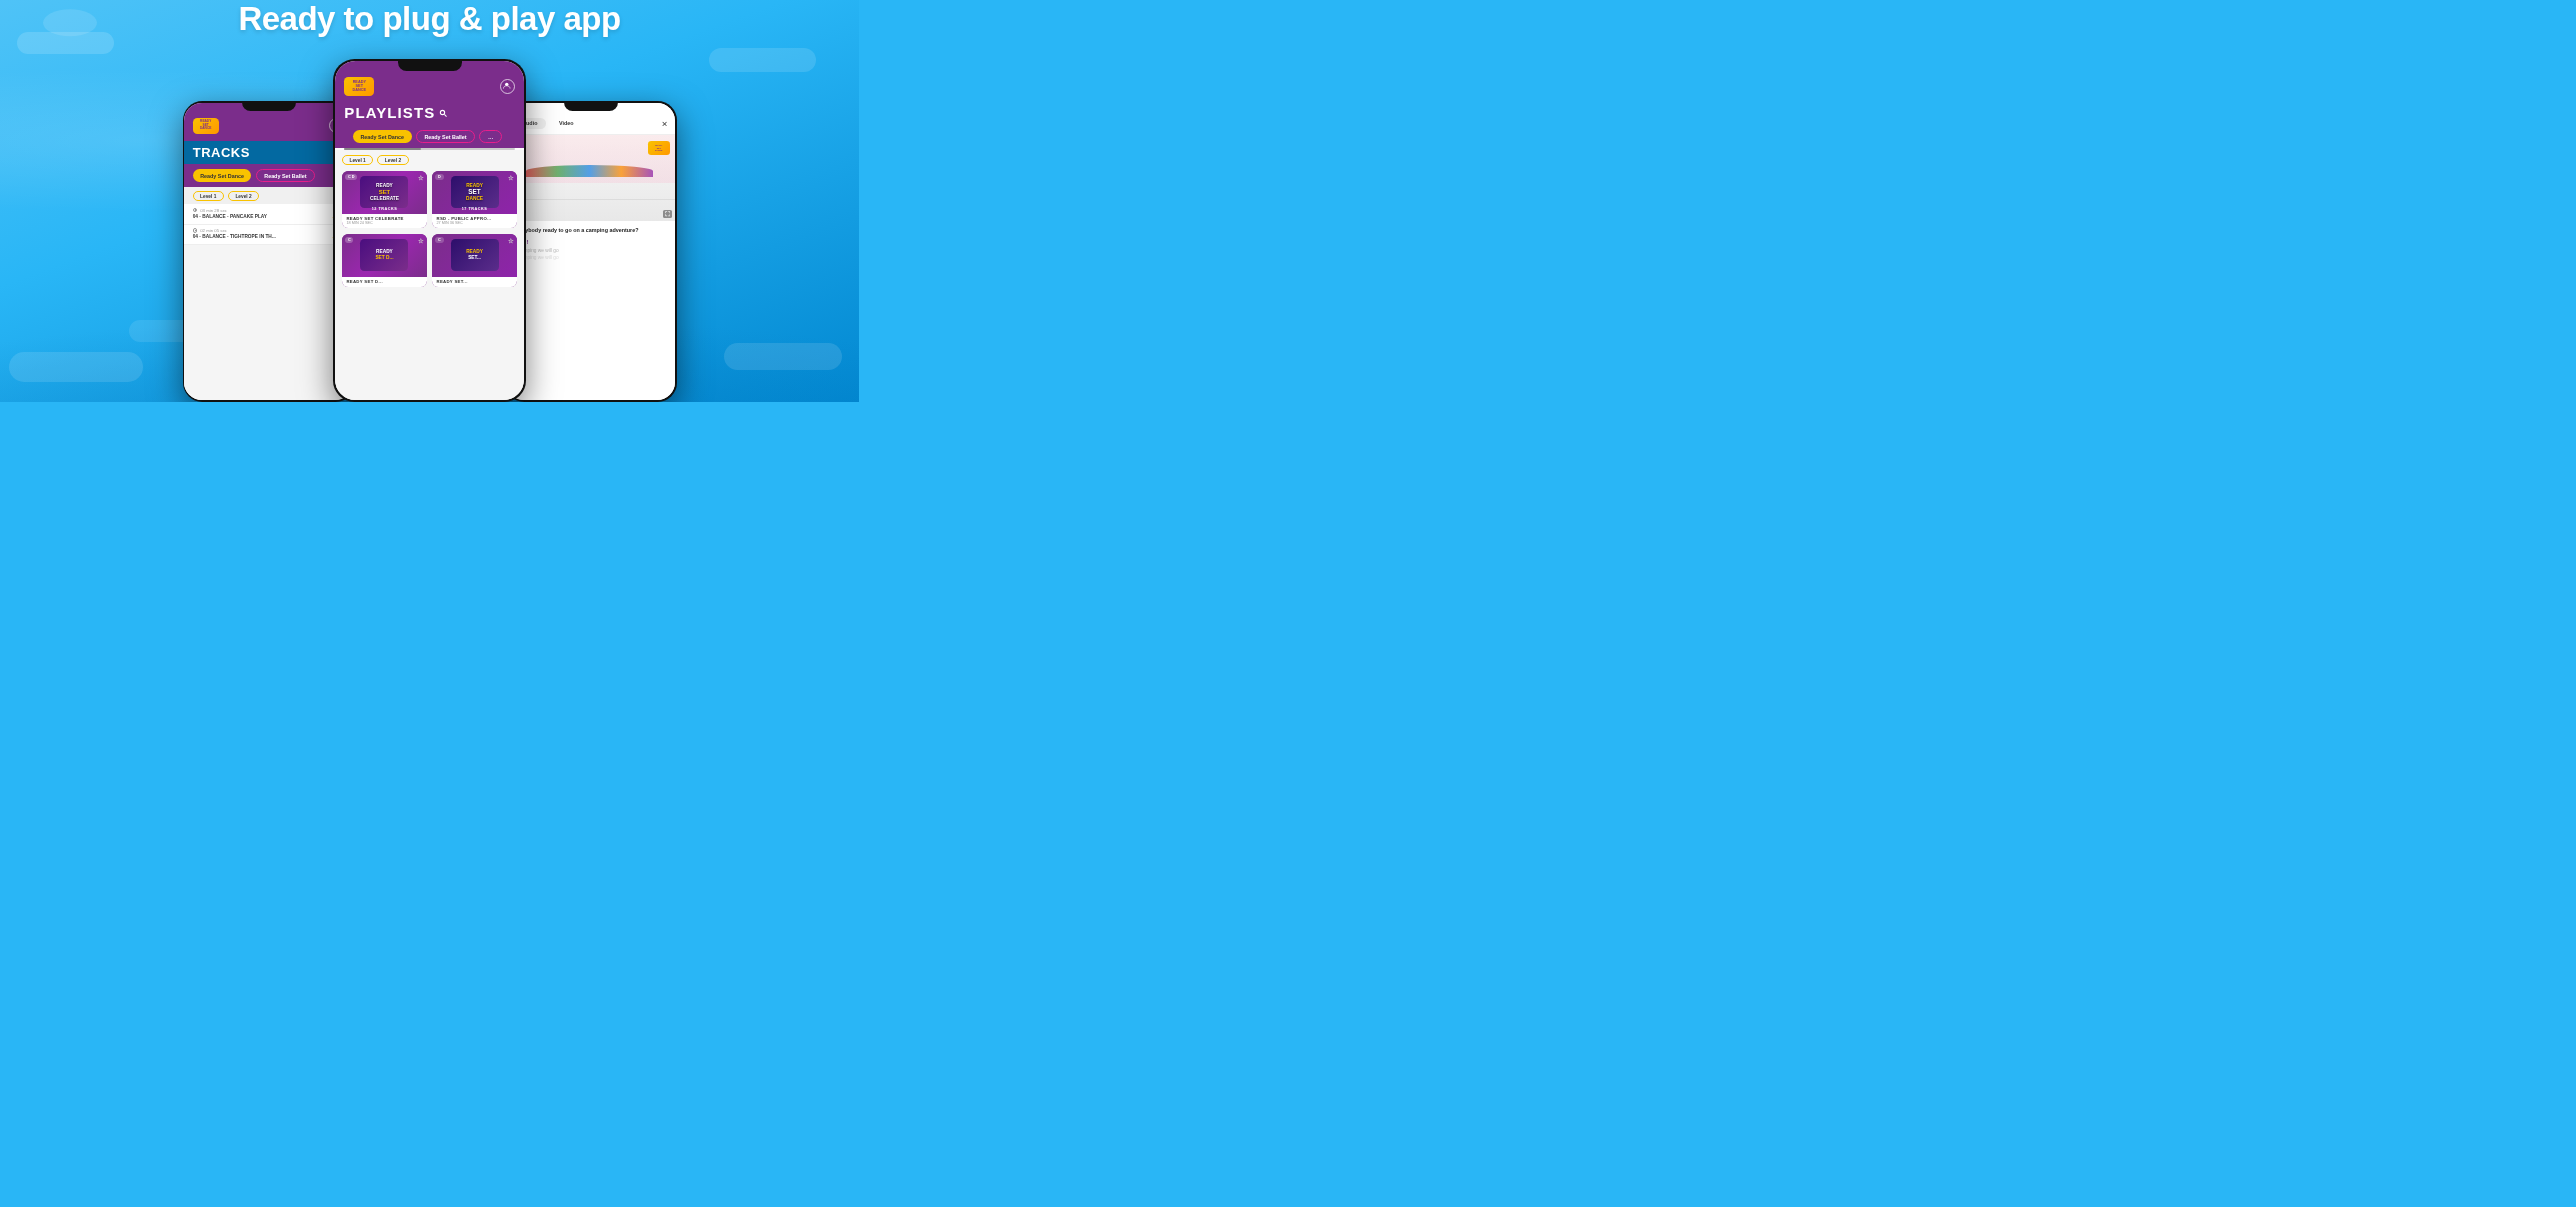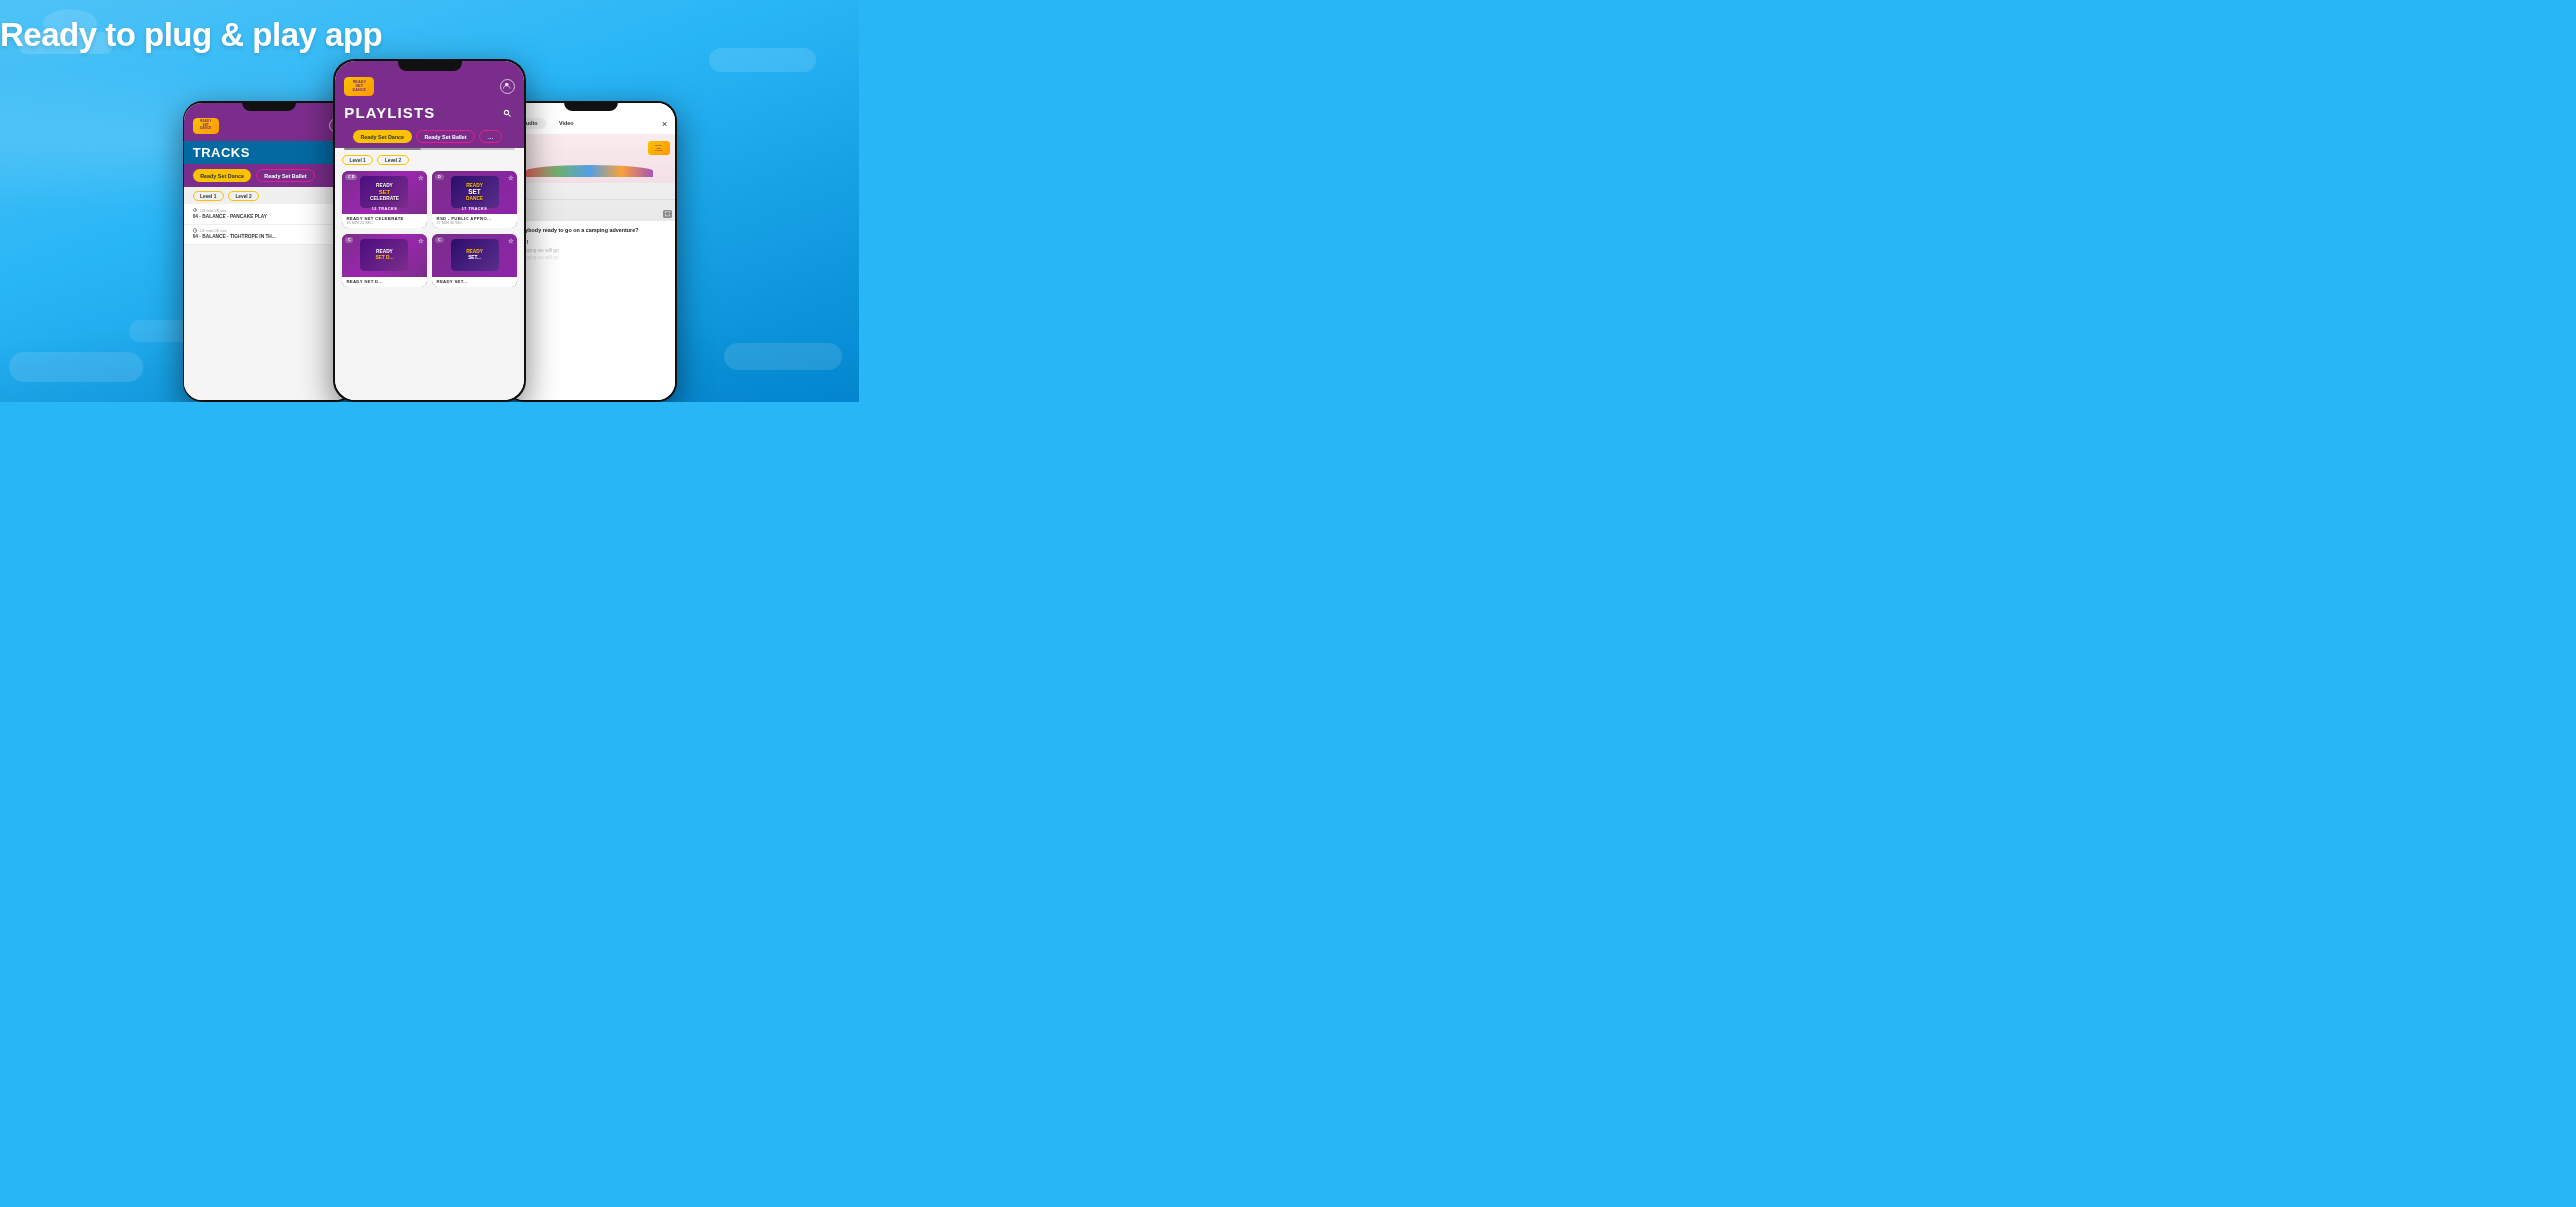--- a/index.html
+++ b/index.html
@@ -35,24 +35,24 @@
       top: 10%;
       left: -5%;
       width: 110%;
       height: 50%;
       background: radial-gradient(ellipse 80% 60% at 20% 50%, rgba(255,255,255,0.12) 0%, transparent 60%);
     }
 
     
     .page-title {
       position: absolute;
-      top: 16px;
+      top: 0;
       left: 0;
       right: 0;
-      text-align: left;
+      text-align: center;
       font-size: 33px;
       font-weight: 900;
       color: #fff;
       text-shadow: 0 1.6px 4.3px rgba(0,0,0,0.15);
       letter-spacing: -0.5px;
       z-index: 10;
     }
 
     
     .phones-container {
@@ -324,21 +324,20 @@
     .playlists-header-top {
       display: flex;
       align-items: center;
       justify-content: space-between;
       margin-bottom: 5.4px;
     }
 
     .playlists-title-row {
       display: flex;
       align-items: center;
-      justify-content: space-between;
       padding: 3.2px 0;
     }
 
     .playlists-title {
       font-size: 15px;
       font-weight: 900;
       color: #fff;
       letter-spacing: 1.1px;
     }
 

